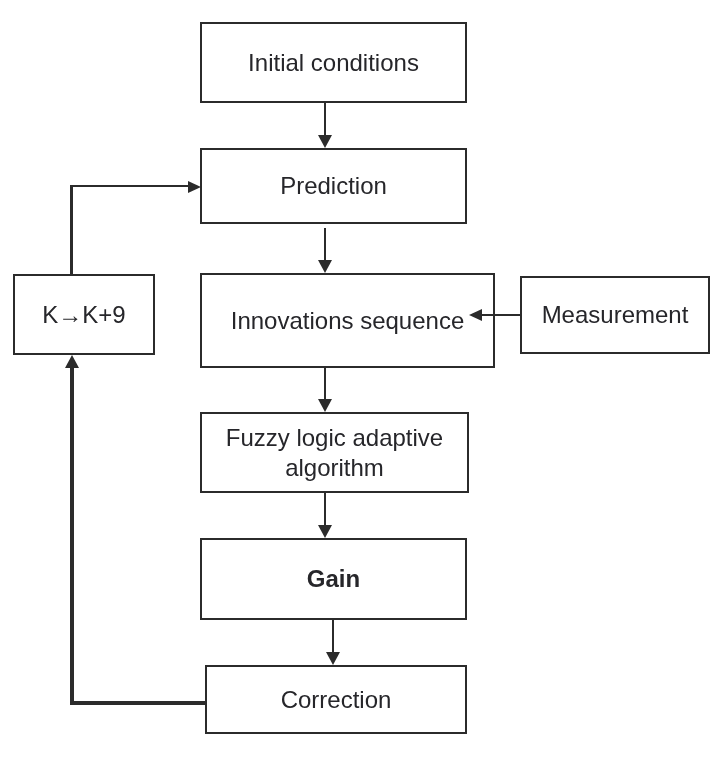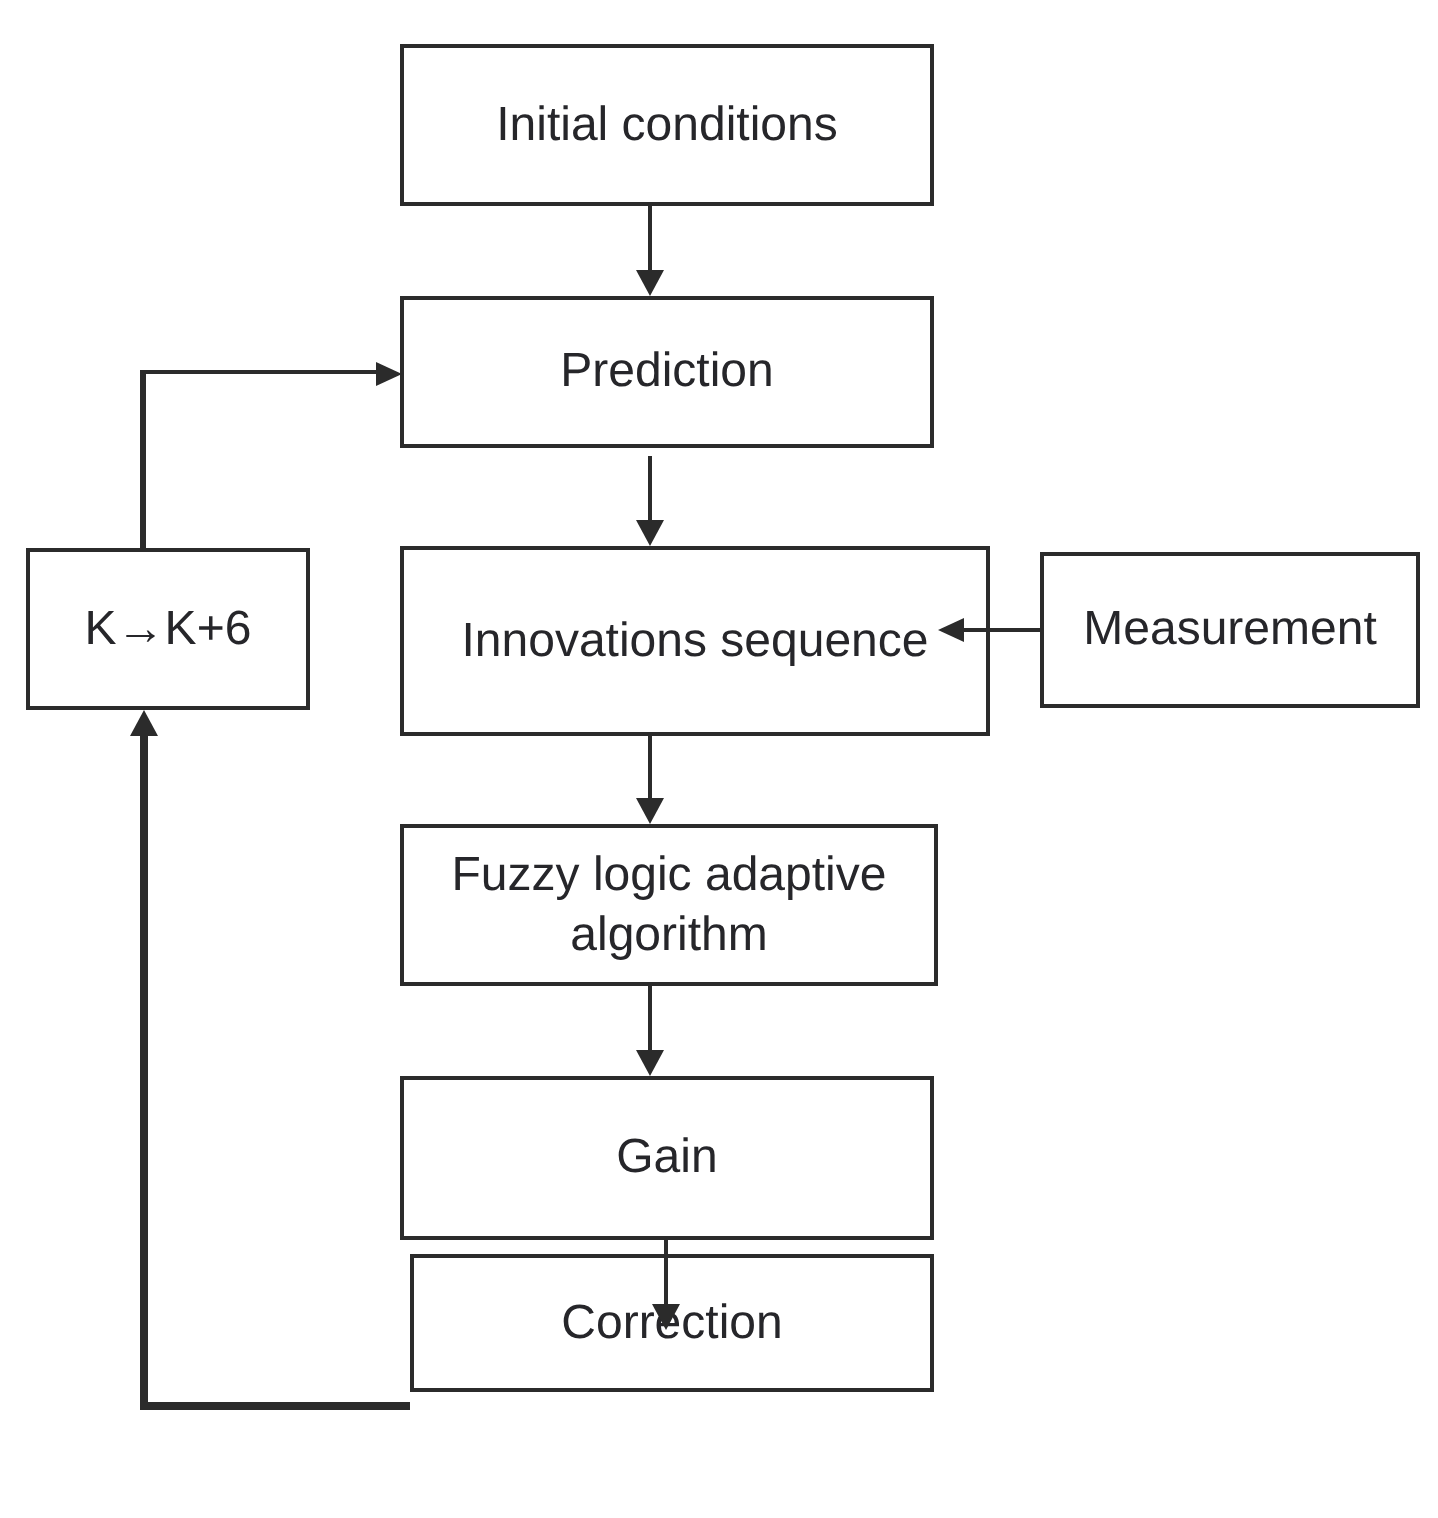--- a/index.html
+++ b/index.html
@@ -35,22 +35,22 @@
     justify-content: center;
     text-align: center;
   }
   
   .n-initial     { left:200px; top:22px;  width:267px; height:81px; }
   .n-prediction  { left:200px; top:148px; width:267px; height:76px; }
   .n-innovations { left:200px; top:273px; width:295px; height:95px; }
   .n-measurement { left:520px; top:276px; width:190px; height:78px;align-items:center; }
   .n-k           { left:13px;  top:274px; width:142px; height:81px; }
   .n-fuzzy       { left:200px; top:412px; width:269px; height:81px; }
-  .n-gain        { left:200px; top:538px; width:267px; height:82px; }
-  .n-correction  { left:205px; top:627px; width:262px; height:69px; }
+  .n-gain        { left:200px; top:538px; width:267px; height:82px;font-weight:bold; }
+  .n-correction  { left:205px; top:665px; width:262px; height:69px; }
 
   .shaft-v { position: absolute; width: 2.5px; background: var(--line); }
   .shaft-h { position: absolute; height: 2.5px; background: var(--line); }
   .shaft-v.thick { width: 4px; }
   .shaft-h.thick { height: 4px; }
 
   .head { position: absolute; width: 0; height: 0; }
   .head-down  { border-left: 7px solid transparent; border-right: 7px solid transparent; border-top: 13px solid var(--line); }
   .head-up    { border-left: 7px solid transparent; border-right: 7px solid transparent; border-bottom: 13px solid var(--line); }
   .head-left  { border-top: 6.5px solid transparent; border-bottom: 6.5px solid transparent; border-right: 13px solid var(--line); }
@@ -97,21 +97,21 @@
 
   <div class="node n-innovations">
     <span>Innovations sequence</span>
   </div>
 
   <div class="node n-measurement">
     <span>Measurement</span>
   </div>
 
   <div class="node n-k">
-    <span>K→K+6</span>
+    <span>K→K+9</span>
   </div>
 
   <div class="node n-fuzzy">
     <span>Fuzzy logic adaptive</span>
     <span>algorithm</span>
   </div>
 
   <div class="node n-gain">
     <span>Gain</span>
   </div>

